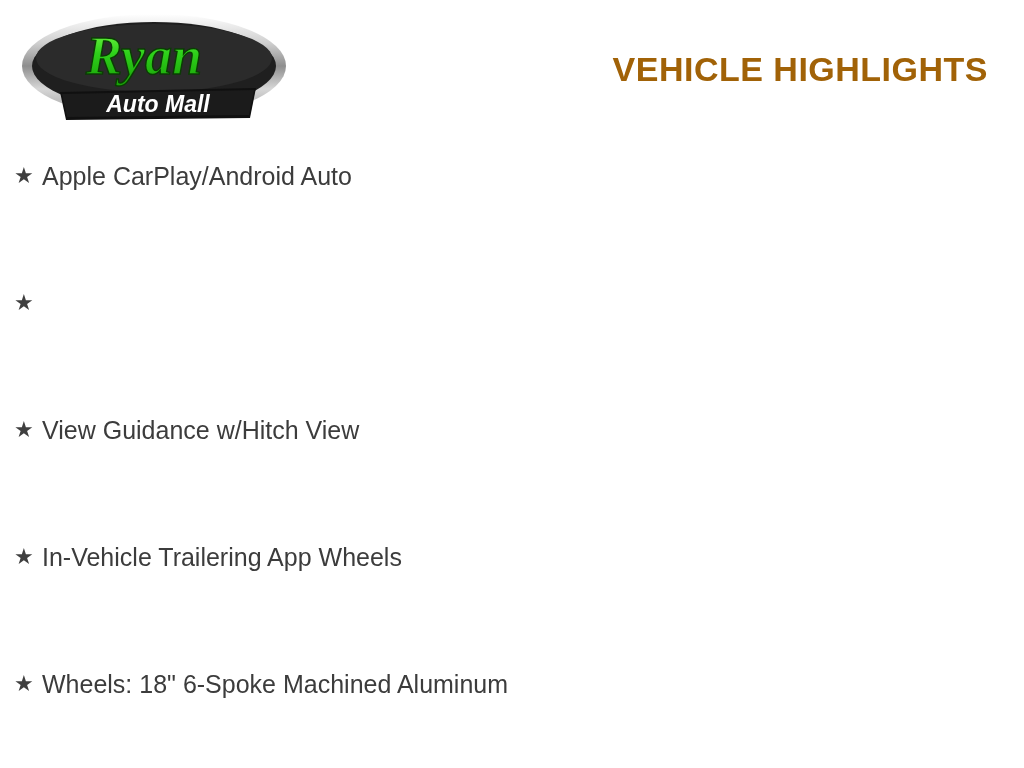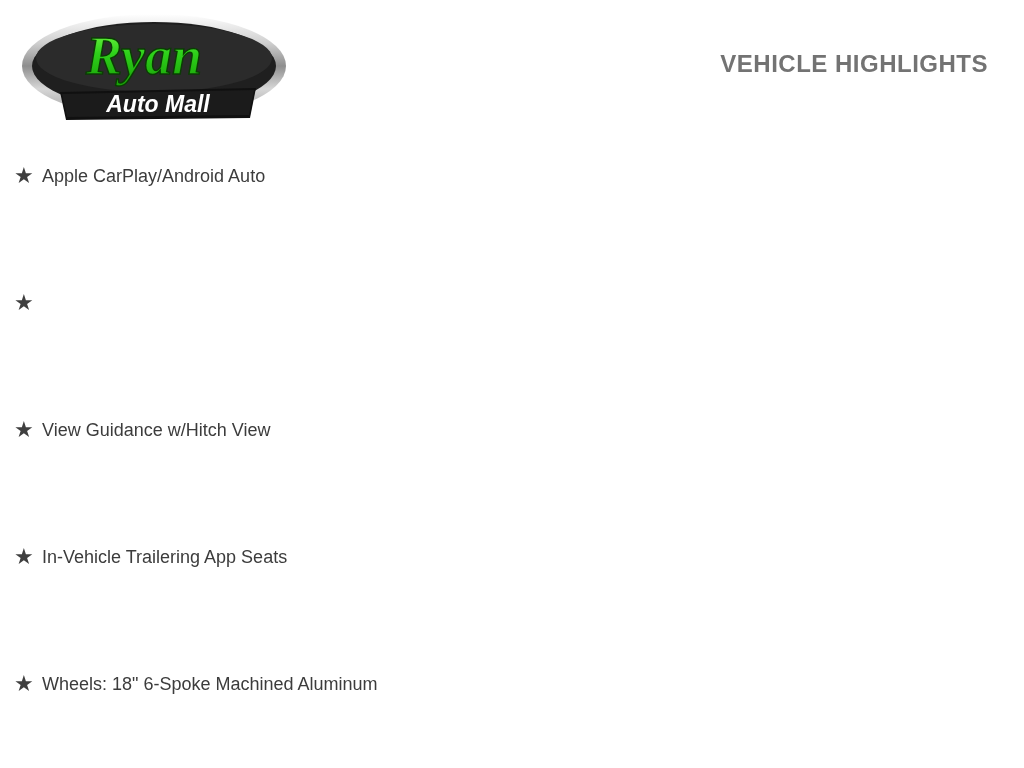--- a/index.html
+++ b/index.html
@@ -38,24 +38,24 @@
   }
 
   .logo svg {
     display: block;
   }
 
   .highlights-title {
     position: absolute;
     right: 36px;
     top: 50px;
-    font-size: 24px;
+    font-size: 34px;
     font-weight: bold;
     letter-spacing: 0.5px;
-    color: #737373;
+    color: #a16207;
     white-space: nowrap;
   }
 
   
   .highlights-list {
     position: absolute;
     left: 0;
     top: 160px;
     width: 1024px;
     margin: 0;
@@ -74,21 +74,21 @@
   .star-icon {
     width: 28px;
     flex: 0 0 28px;
     font-size: 22px;
     line-height: 32px;
     color: #3f3f3f;
     text-align: left;
   }
 
   .highlight-text {
-    font-size: 18px;
+    font-size: 25px;
     line-height: 32px;
     color: #3c3c3c;
     white-space: nowrap;
   }
 </style>
 </head>
 <body>
 
 <div class="page">
 
@@ -133,21 +133,21 @@
     </li>
     <li class="highlight-item">
       <span class="star-icon">★</span>
     </li>
     <li class="highlight-item">
       <span class="star-icon">★</span>
       <span class="highlight-text">View Guidance w/Hitch View</span>
     </li>
     <li class="highlight-item">
       <span class="star-icon">★</span>
-      <span class="highlight-text">In-Vehicle Trailering App Seats</span>
+      <span class="highlight-text">In-Vehicle Trailering App Wheels</span>
     </li>
     <li class="highlight-item">
       <span class="star-icon">★</span>
       <span class="highlight-text">Wheels: 18" 6-Spoke Machined Aluminum</span>
     </li>
   </ul>
 
 </div>
 
 </body></html>

